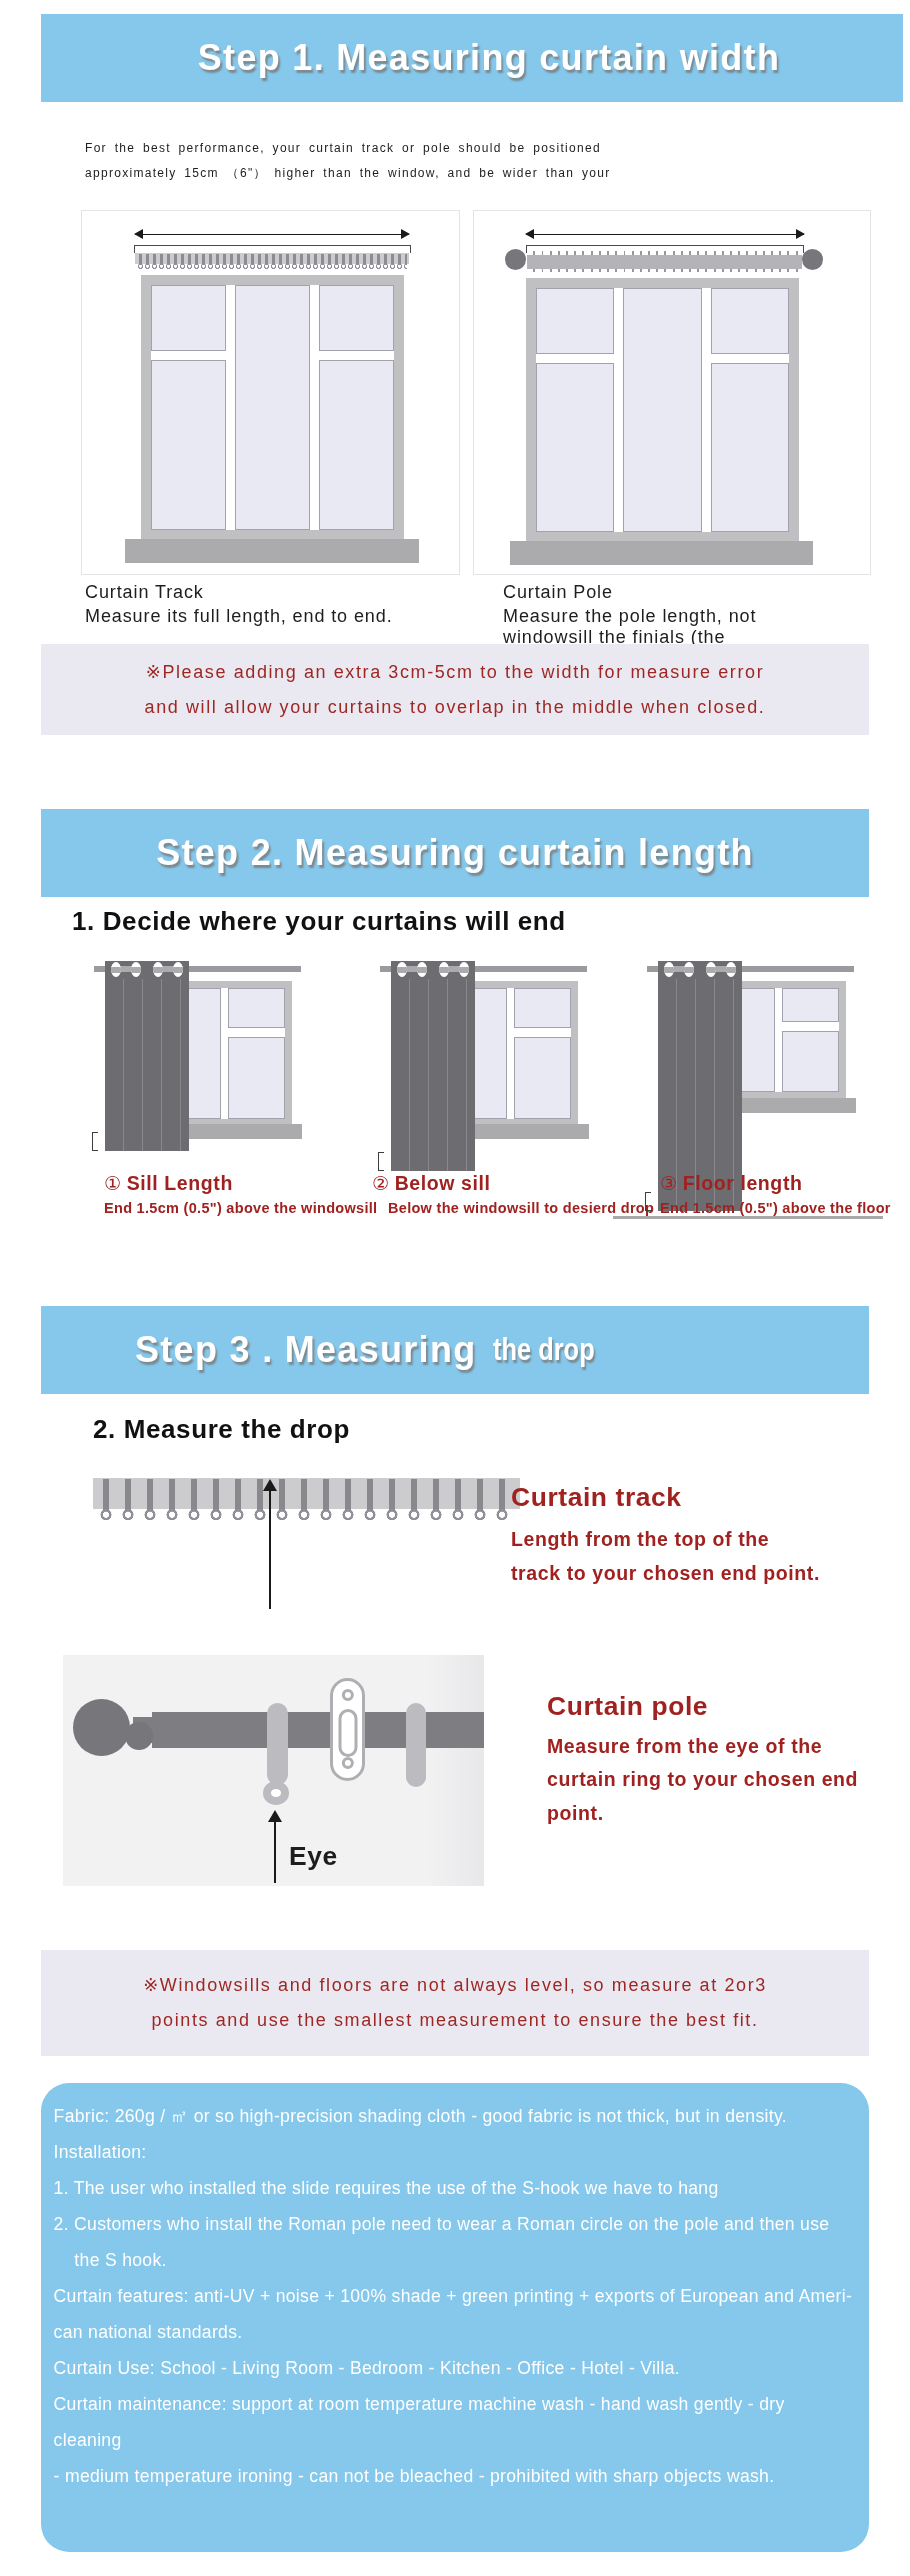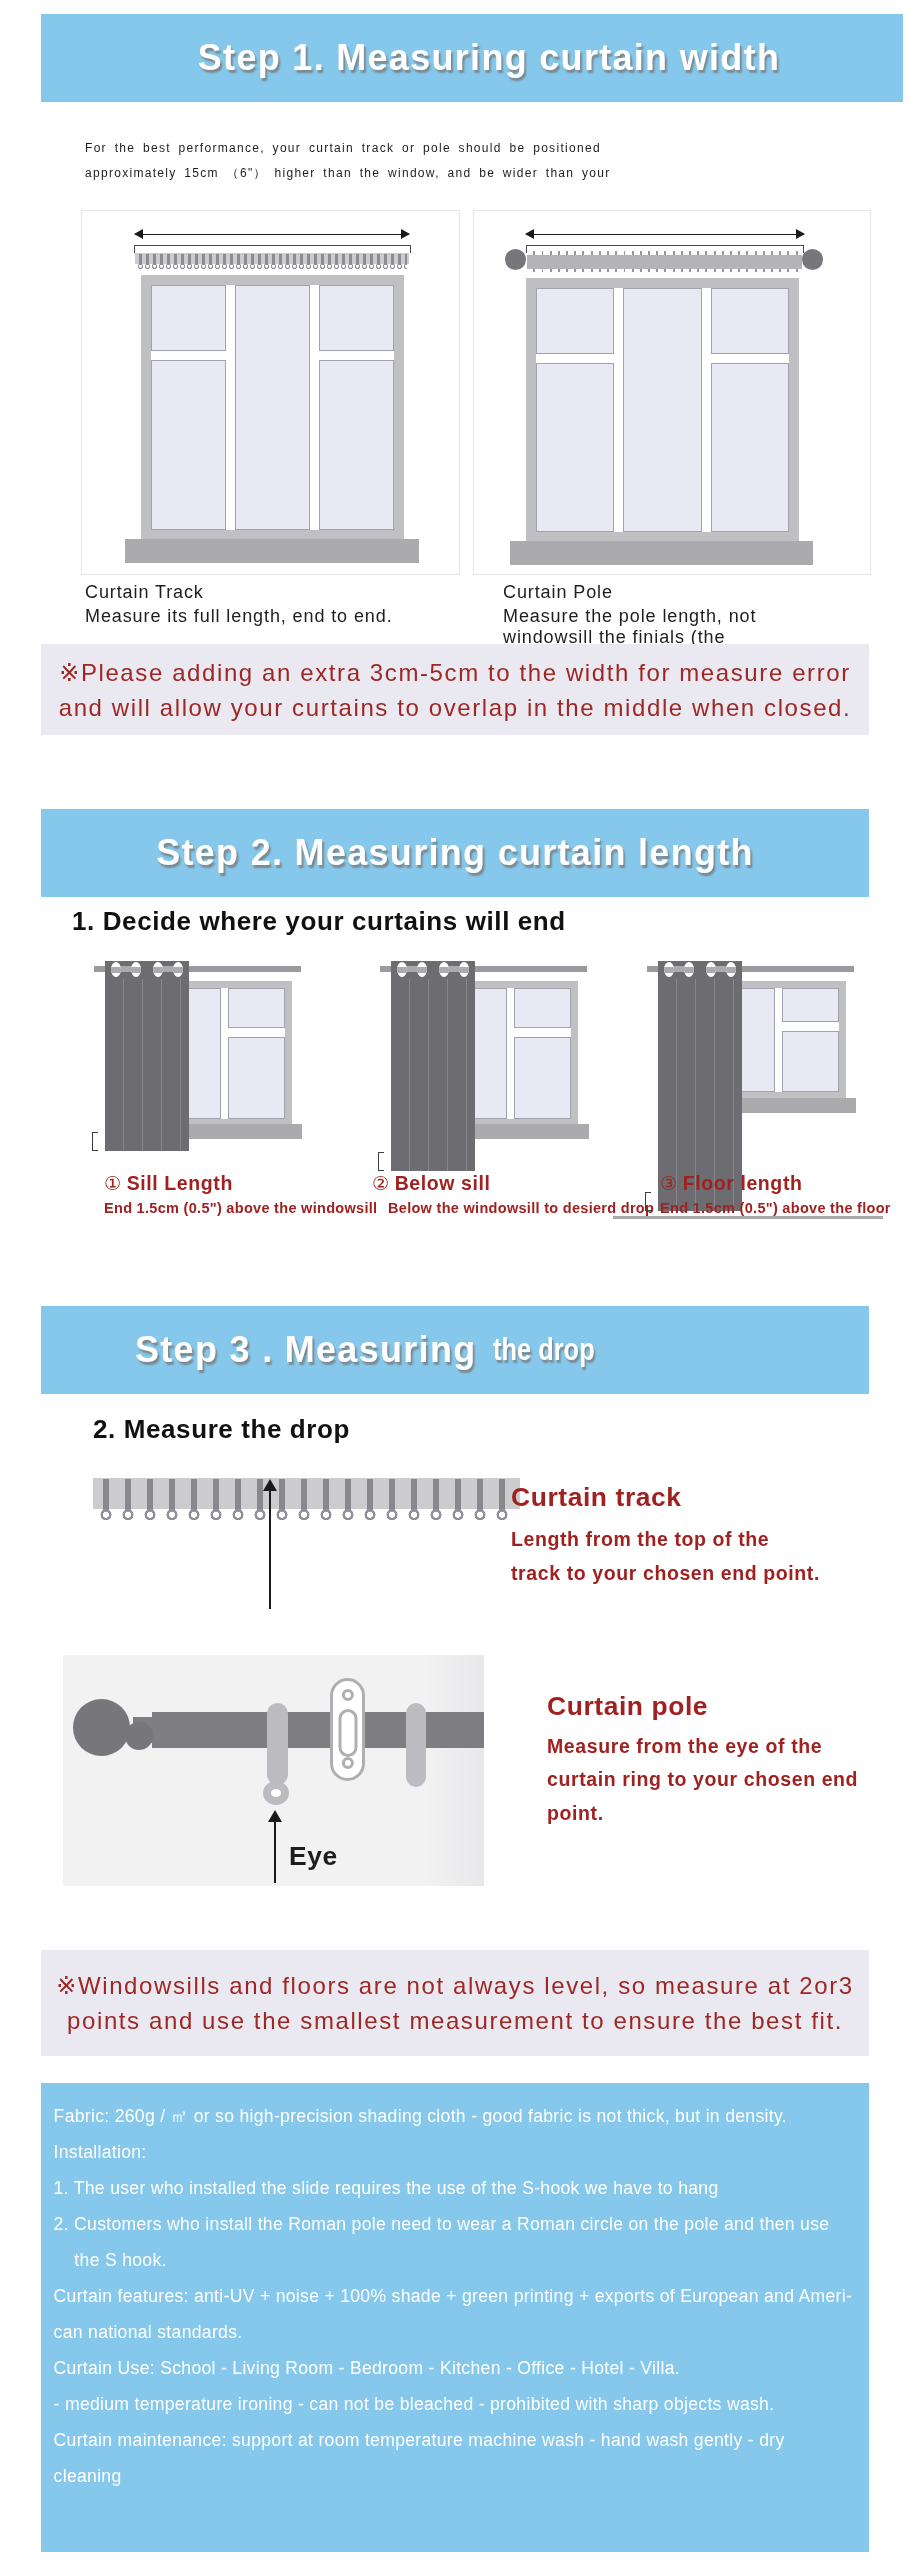--- a/index.html
+++ b/index.html
@@ -11,21 +11,21 @@
   .banner{background:#85C8EB;color:#fff;font-weight:bold;font-size:36px;letter-spacing:1.3px;
           display:flex;align-items:center;justify-content:center;
           text-shadow:1.9px 2.5px 1.9px rgba(120,120,120,.8);}
   .banner.left{justify-content:flex-start;padding-left:94px;box-sizing:border-box;}
   .banner .sub{display:inline-block;transform:scaleX(.82);transform-origin:left center;
                font-size:31px;letter-spacing:0;margin-left:16.4px;}
 
   
   .intro{color:#1E1E1E;font-size:12px;letter-spacing:1.3px;word-spacing:3.1px;line-height:25px;}
   .h-black{color:#111;font-size:26px;font-weight:bold;letter-spacing:0.6px;}
-  .note{background:#EAE9F1;color:#9E2723;text-align:center;font-size:24px;letter-spacing:1.6px;
+  .note{background:#EAE9F1;color:#9E2723;text-align:center;font-size:18px;letter-spacing:1.6px;
         line-height:35px;box-sizing:border-box;}
   .cap{color:#1E1E1E;font-size:18px;letter-spacing:0.9px;line-height:21.4px;}
   .cap .t{margin-bottom:2.5px;}
 
   
   .figbox{background:#fff;border:1.3px solid #E4E4E6;box-sizing:border-box;}
 
   
   .winframe{background:#C0C0C3;box-sizing:border-box;}
   .wininner{position:absolute;inset:10px;background:#fff;display:flex;gap:8.8px;padding:0;}
@@ -354,27 +354,27 @@
   <div class="abs red-h" style="left:547px;top:1691px;">Curtain pole</div>
   <div class="abs red-l" style="left:547px;top:1735px;">Measure from the eye of the</div>
   <div class="abs red-l" style="left:547px;top:1768px;">curtain ring to your chosen end</div>
   <div class="abs red-l" style="left:547px;top:1802px;">point.</div>
 
   <div class="abs note" style="left:41px;top:1950px;width:828px;height:106px;padding-top:17.6px;">
     <div>※Windowsills and floors are not always level, so measure at 2or3</div>
     <div>points and use the smallest measurement to ensure the best fit.</div>
   </div>
 
-  <div class="abs footer" style="left:41px;top:2083px;width:828px;height:469px;">
+  <div class="abs footer" style="left:41px;top:2083px;width:828px;height:469px;border-radius:28px;">
     <div class="fline">Fabric: 260g / ㎡ or so high-precision shading cloth - good fabric is not thick, but in density.</div>
     <div class="fline">Installation:</div>
     <div class="fline">1. The user who installed the slide requires the use of the S-hook we have to hang</div>
     <div class="fline">2. Customers who install the Roman pole need to wear a Roman circle on the pole and then use</div>
     <div class="fline">    the S hook.</div>
     <div class="fline">Curtain features: anti-UV + noise + 100% shade + green printing + exports of European and Ameri-</div>
     <div class="fline">can national standards.</div>
     <div class="fline">Curtain Use: School - Living Room - Bedroom - Kitchen - Office - Hotel - Villa.</div>
+    <div class="fline">Curtain maintenance: support at room temperature machine wash - hand wash gently - dry cleaning</div>
     <div class="fline">- medium temperature ironing - can not be bleached - prohibited with sharp objects wash.</div>
-    <div class="fline">Curtain maintenance: support at room temperature machine wash - hand wash gently - dry cleaning</div>
   </div>
 
 </div>
 
 
 </body></html>

